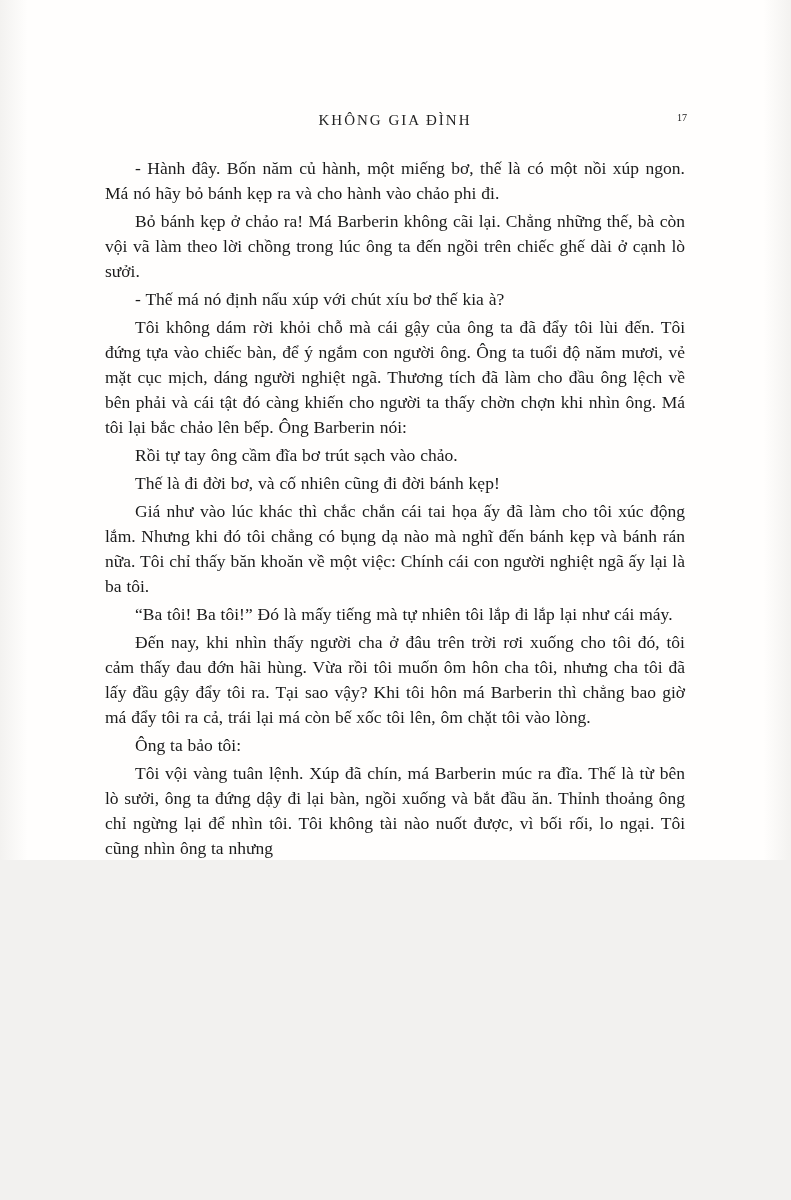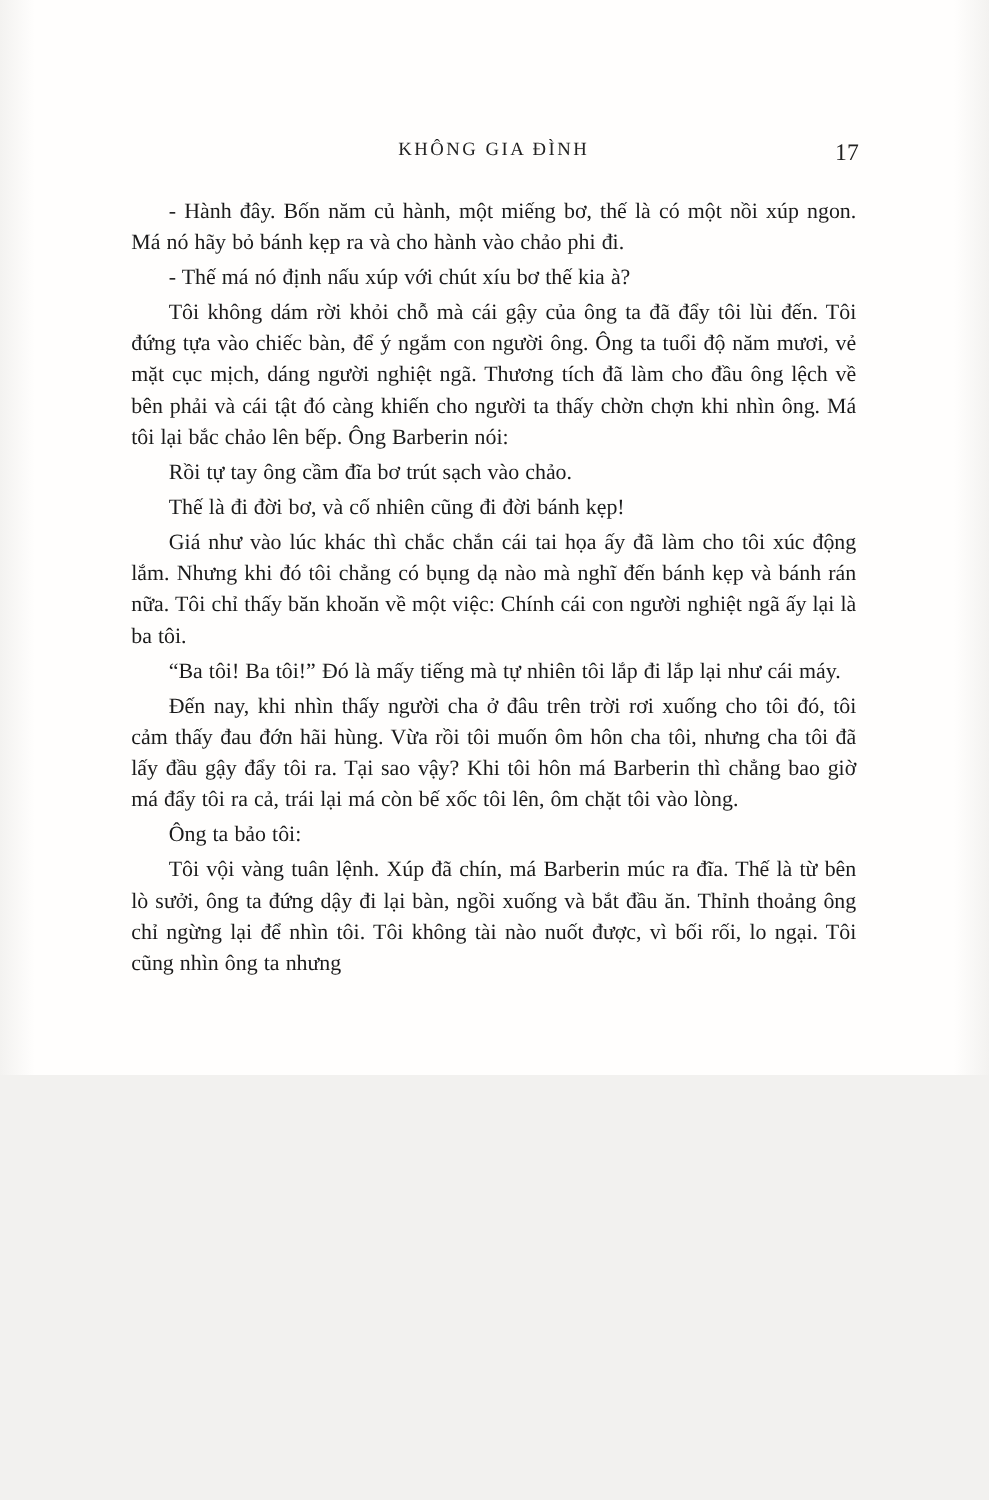--- a/index.html
+++ b/index.html
@@ -33,21 +33,21 @@
     right: 0;
     text-align: center;
     font-size: 15px;
     letter-spacing: 2px;
     color: #222222;
   }
   .page-number {
     position: absolute;
     right: -2px;
     top: 0;
-    font-size: 19px;
+    font-size: 10px;
     color: #222222;
   }
   .body-text p {
     margin: 0 0 3px 0;
     font-size: 17.5px;
     line-height: 25px;
     text-align: justify;
     text-indent: 30px;
     color: #1b1b1b;
     word-spacing: 0.5px;
@@ -57,20 +57,21 @@
 </head>
 <body>
 
 <div class="page">
   <div class="header">
     <span class="running-title">KHÔNG GIA ĐÌNH</span>
     <span class="page-number">17</span>
   </div>
   <div class="body-text">
     <p>- Hành đây. Bốn năm củ hành, một miếng bơ, thế là có một nồi xúp ngon. Má nó hãy bỏ bánh kẹp ra và cho hành vào chảo phi đi.</p>
+    <p>Bỏ bánh kẹp ở chảo ra! Má Barberin không cãi lại. Chẳng những thế, bà còn vội vã làm theo lời chồng trong lúc ông ta đến ngồi trên chiếc ghế dài ở cạnh lò sưởi.</p>
     <p>- Thế má nó định nấu xúp với chút xíu bơ thế kia à?</p>
     <p>Tôi không dám rời khỏi chỗ mà cái gậy của ông ta đã đẩy tôi lùi đến. Tôi đứng tựa vào chiếc bàn, để ý ngắm con người ông. Ông ta tuổi độ năm mươi, vẻ mặt cục mịch, dáng người nghiệt ngã. Thương tích đã làm cho đầu ông lệch về bên phải và cái tật đó càng khiến cho người ta thấy chờn chợn khi nhìn ông. Má tôi lại bắc chảo lên bếp. Ông Barberin nói:</p>
     <p>Rồi tự tay ông cầm đĩa bơ trút sạch vào chảo.</p>
     <p>Thế là đi đời bơ, và cố nhiên cũng đi đời bánh kẹp!</p>
     <p>Giá như vào lúc khác thì chắc chắn cái tai họa ấy đã làm cho tôi xúc động lắm. Nhưng khi đó tôi chẳng có bụng dạ nào mà nghĩ đến bánh kẹp và bánh rán nữa. Tôi chỉ thấy băn khoăn về một việc: Chính cái con người nghiệt ngã ấy lại là ba tôi.</p>
     <p>“Ba tôi! Ba tôi!” Đó là mấy tiếng mà tự nhiên tôi lắp đi lắp lại như cái máy.</p>
     <p>Đến nay, khi nhìn thấy người cha ở đâu trên trời rơi xuống cho tôi đó, tôi cảm thấy đau đớn hãi hùng. Vừa rồi tôi muốn ôm hôn cha tôi, nhưng cha tôi đã lấy đầu gậy đẩy tôi ra. Tại sao vậy? Khi tôi hôn má Barberin thì chẳng bao giờ má đẩy tôi ra cả, trái lại má còn bế xốc tôi lên, ôm chặt tôi vào lòng.</p>
     <p>Ông ta bảo tôi:</p>
     <p>Tôi vội vàng tuân lệnh. Xúp đã chín, má Barberin múc ra đĩa. Thế là từ bên lò sưởi, ông ta đứng dậy đi lại bàn, ngồi xuống và bắt đầu ăn. Thỉnh thoảng ông chỉ ngừng lại để nhìn tôi. Tôi không tài nào nuốt được, vì bối rối, lo ngại. Tôi cũng nhìn ông ta nhưng</p>
   </div>

